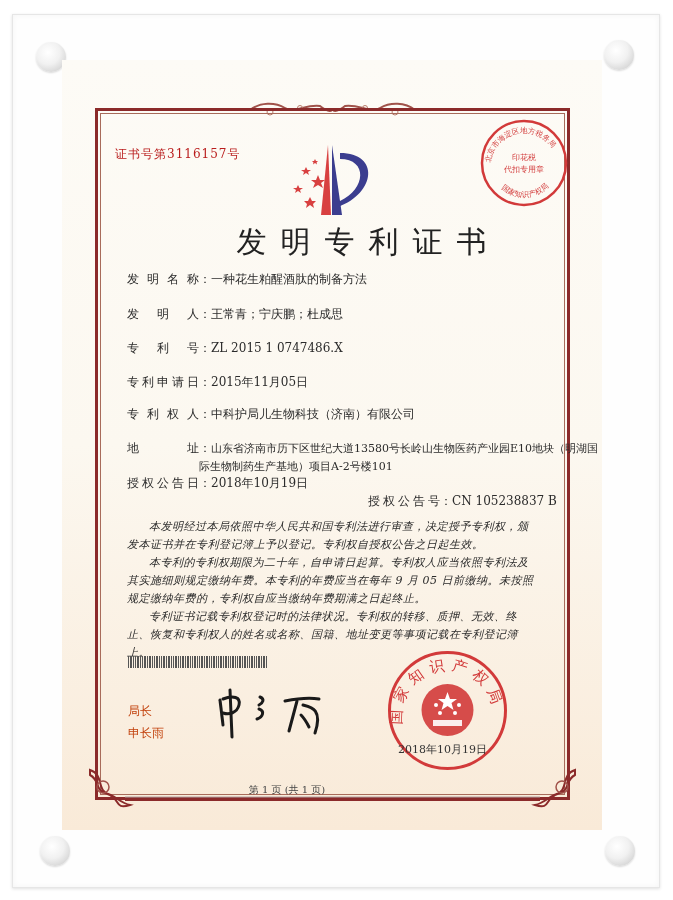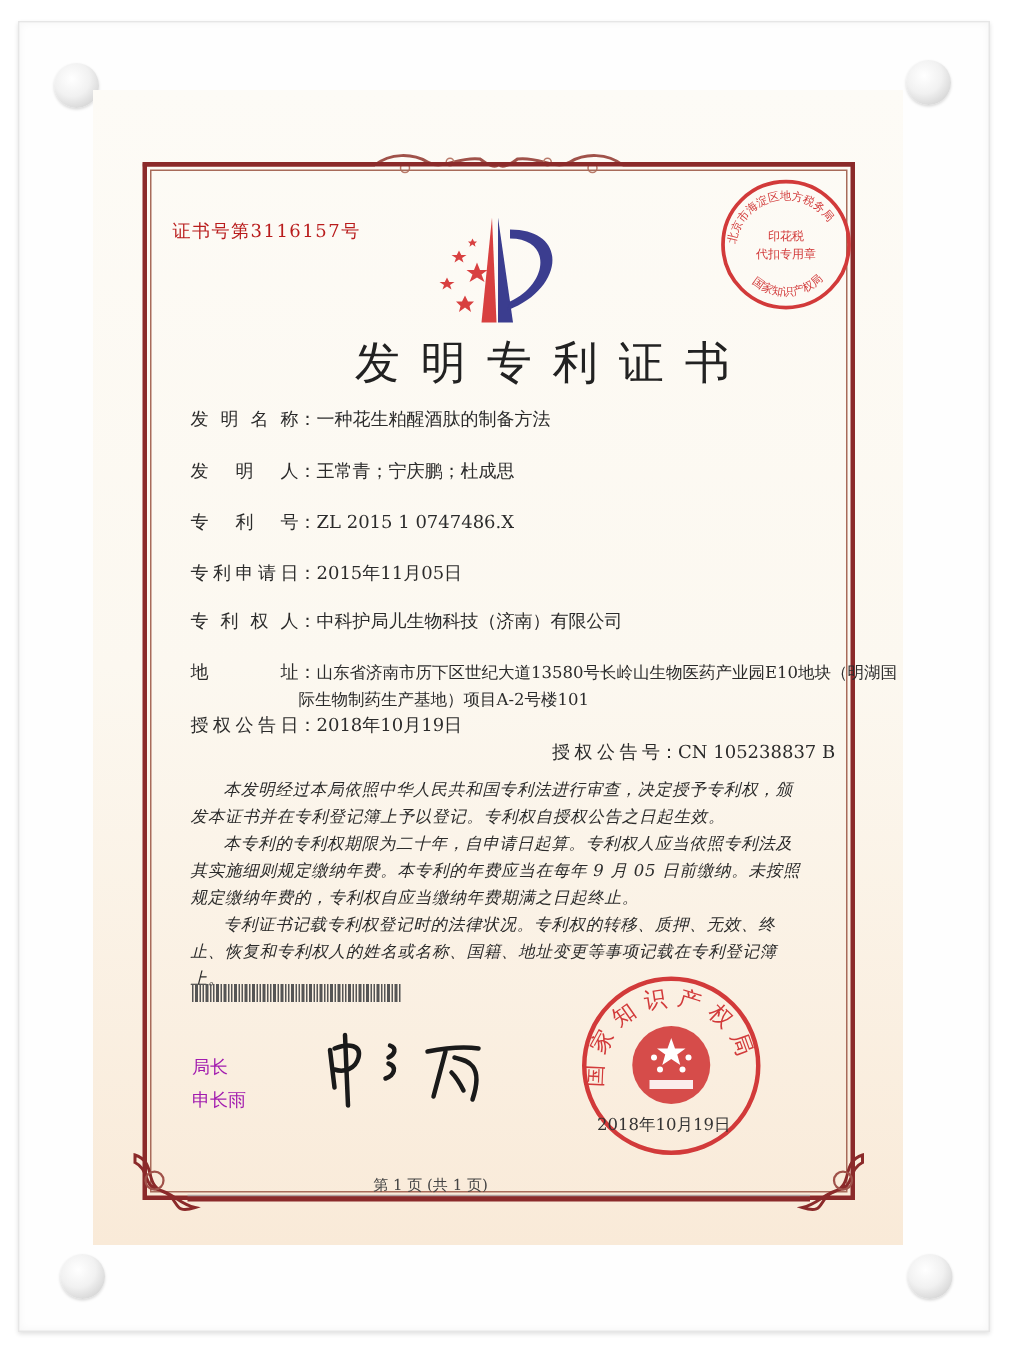--- a/index.html
+++ b/index.html
@@ -51,21 +51,21 @@
   .row .lbl { display: inline-block; width: 72px; letter-spacing: 0; text-align: justify; text-align-last: justify; }
   .row .colon { display: inline-block; }
   .addr-line2 { position: absolute; left: 199px; font-size: 12px; color: #2b2b2b; }
   .para {
     position: absolute; left: 127px; width: 410px; font-size: 11px; line-height: 18px; color: #2b2b2b;
     text-indent: 22px; letter-spacing: 0.5px; font-style: italic;
   }
   .barcode { position: absolute; left: 128px; top: 656px; width: 140px; height: 12px; }
   .director {
     position: absolute; left: 128px; top: 700px; font-family: "DejaVu Sans", "Liberation Sans", sans-serif;
-    font-size: 12px; line-height: 22px; color: #a21caf;
+    font-size: 12px; line-height: 22px; color: #c2410c;
   }
   .signature { position: absolute; left: 215px; top: 685px; width: 120px; height: 55px; }
   .seal-bottom { position: absolute; left: 385px; top: 648px; width: 125px; height: 125px; }
   .seal-date {
     position: absolute; left: 398px; top: 742px; font-size: 11px; color: #333; white-space: nowrap;
   }
   .page-no {
     position: absolute; left: 0; width: 574px; top: 783px; text-align: center; font-size: 10px; color: #444;
   }
 </style>

